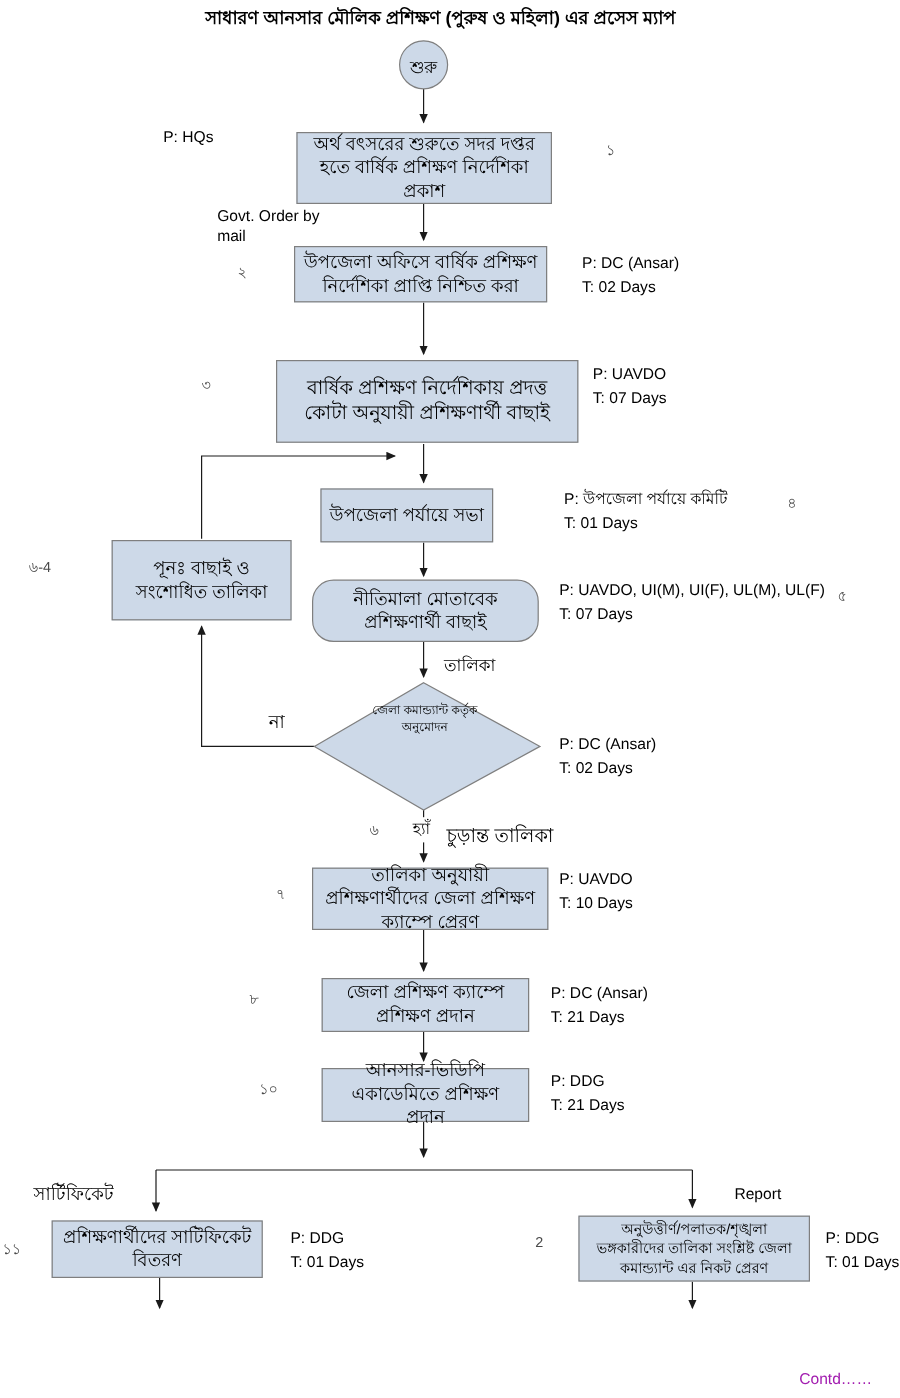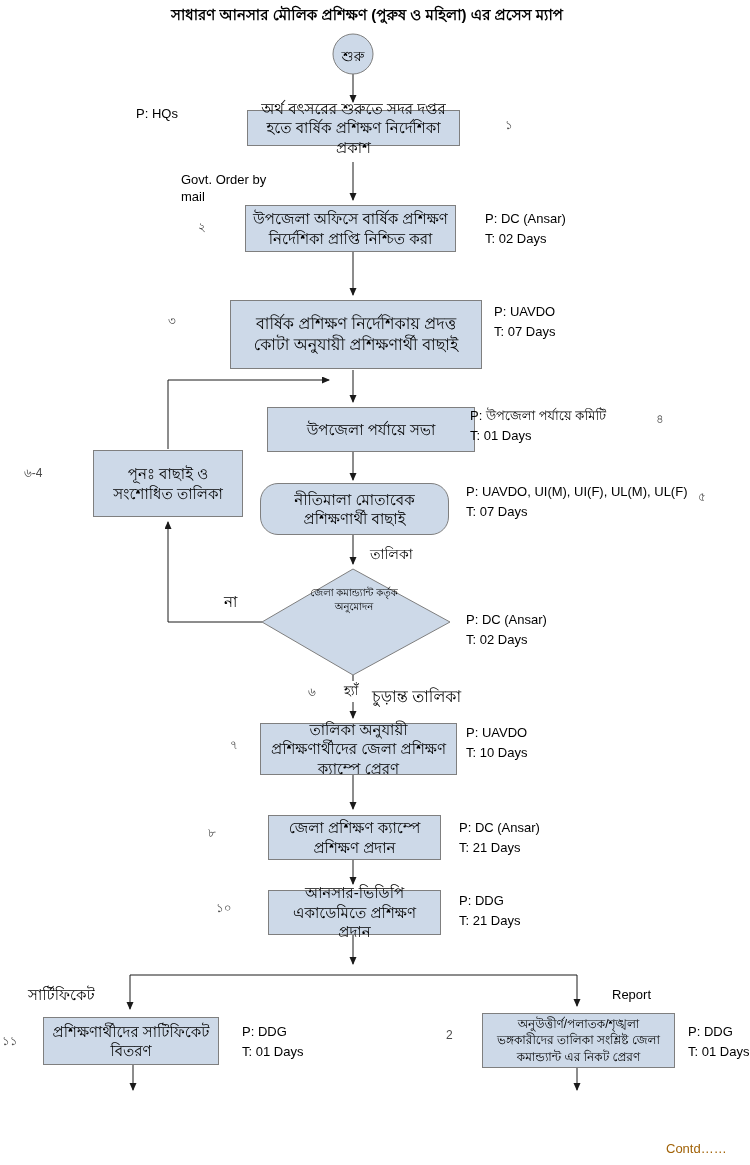--- a/index.html
+++ b/index.html
@@ -30,21 +30,21 @@
   .diamond-label{
     position:absolute;left:293px;top:586px;width:122px;text-align:center;
     font-size:10px;line-height:1.35;
   }
   .annot{position:absolute;font-size:13px;line-height:1.5;}
   .annot div{white-space:nowrap;}
   .num{position:absolute;font-size:12px;color:#4a4a4a;}
   .edge-label{position:absolute;font-size:14px;}
   .edge-label.bold{font-weight:normal;font-size:13px;line-height:1.3;}
   .edge-label.lg{font-size:16px;}
-  .contd{position:absolute;left:666px;top:1141px;font-size:13px;color:#a16207;}
+  .contd{position:absolute;left:666px;top:1141px;font-size:13px;color:#a21caf;}
 </style>
 </head>
 <body>
 
 <div class="canvas">
 
   <div class="page-title">সাধারণ আনসার মৌলিক প্রশিক্ষণ (পুরুষ ও মহিলা) এর প্রসেস ম্যাপ</div>
 
   <svg class="wires" width="750" height="1165" viewBox="0 0 750 1165">
     <defs>
@@ -70,24 +70,24 @@
       <path d="M577,975 V1006" marker-end="url(#arw)"></path>
       <path d="M133,1065 V1090" marker-end="url(#arw)"></path>
       <path d="M577,1068 V1090" marker-end="url(#arw)"></path>
     </g>
     <circle cx="353" cy="54" r="20" fill="var(--node-fill)" stroke="var(--node-border)"></circle>
     <polygon points="353,569 450,622 353,675 262,622" fill="var(--node-fill)" stroke="var(--node-border)"></polygon>
   </svg>
 
   <div class="start-label">শুরু</div>
 
-  <div class="node" style="left:247px;top:110px;width:213px;height:36px;">অর্থ বৎসরের শুরুতে সদর দপ্তর হতে বার্ষিক প্রশিক্ষণ নির্দেশিকা প্রকাশ</div>
+  <div class="node" style="left:247px;top:110px;width:213px;height:60px;">অর্থ বৎসরের শুরুতে সদর দপ্তর হতে বার্ষিক প্রশিক্ষণ নির্দেশিকা প্রকাশ</div>
   <div class="node" style="left:245px;top:205px;width:211px;height:47px;">উপজেলা অফিসে বার্ষিক প্রশিক্ষণ নির্দেশিকা প্রাপ্তি নিশ্চিত করা</div>
   <div class="node big" style="left:230px;top:300px;width:252px;height:69px;">বার্ষিক প্রশিক্ষণ নির্দেশিকায় প্রদত্ত কোটা অনুযায়ী প্রশিক্ষণার্থী বাছাই</div>
-  <div class="node" style="left:267px;top:407px;width:208px;height:45px;">উপজেলা পর্যায়ে সভা</div>
+  <div class="node" style="left:267px;top:407px;width:144px;height:45px;">উপজেলা পর্যায়ে সভা</div>
   <div class="node" style="left:93px;top:450px;width:150px;height:67px;">পূনঃ  বাছাই ও সংশোধিত তালিকা</div>
   <div class="node" style="left:260px;top:483px;width:189px;height:52px;border-radius:18px;">নীতিমালা মোতাবেক প্রশিক্ষণার্থী বাছাই</div>
   <div class="diamond-label">জেলা কমান্ড্যান্ট কর্তৃক অনুমোদন</div>
   <div class="node" style="left:260px;top:723px;width:197px;height:52px;">তালিকা অনুযায়ী প্রশিক্ষণার্থীদের জেলা প্রশিক্ষণ ক্যাম্পে প্রেরণ</div>
   <div class="node" style="left:268px;top:815px;width:173px;height:45px;">জেলা প্রশিক্ষণ ক্যাম্পে প্রশিক্ষণ প্রদান</div>
   <div class="node" style="left:268px;top:890px;width:173px;height:45px;">আনসার-ভিডিপি একাডেমিতে প্রশিক্ষণ প্রদান</div>
   <div class="node" style="left:43px;top:1017px;width:176px;height:48px;">প্রশিক্ষণার্থীদের  সাটিফিকেট বিতরণ</div>
   <div class="node small" style="left:482px;top:1013px;width:193px;height:55px;">অনুউত্তীর্ণ/পলাতক/শৃঙ্খলা ভঙ্গকারীদের তালিকা সংশ্লিষ্ট  জেলা কমান্ড্যান্ট এর নিকট প্রেরণ</div>
 
   <div class="annot" style="left:136px;top:104px;">

